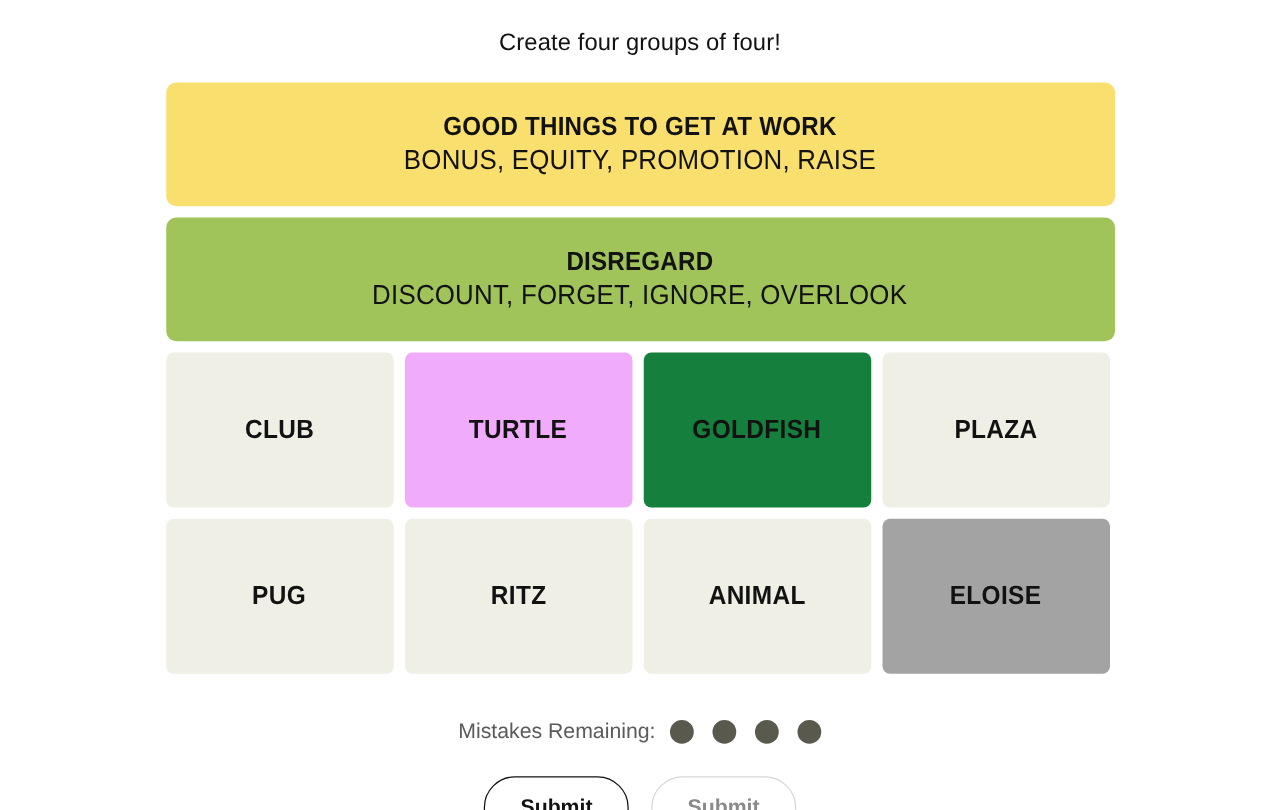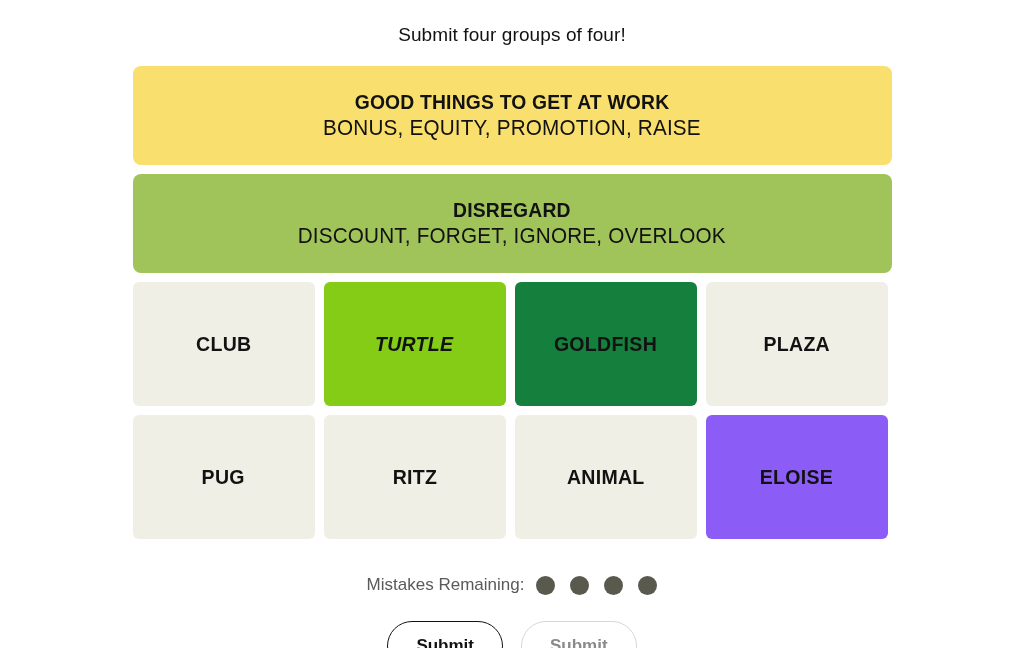--- a/index.html
+++ b/index.html
@@ -158,60 +158,60 @@
     border: 1.5px solid #D7D7D7;
     color: #8A8A8A;
     cursor: default;
   }
 </style>
 </head>
 <body style="background: rgb(255, 255, 255);">
 
 <div class="page">
 
-  <div class="tagline">Submit four groups of four!</div>
+  <div class="tagline">Create four groups of four!</div>
 
   <div class="board">
 
     <div class="solved-row" id="solved-0" style="background: rgb(249, 223, 109);">
       <div class="solved-title">GOOD THINGS TO GET AT WORK</div>
       <div class="solved-members">BONUS, EQUITY, PROMOTION, RAISE</div>
     </div>
 
     <div class="solved-row" id="solved-1" style="background: rgb(160, 195, 90);">
       <div class="solved-title">DISREGARD</div>
       <div class="solved-members">DISCOUNT, FORGET, IGNORE, OVERLOOK</div>
     </div>
 
     <div class="tile-row">
       <div class="tile" style="background: rgb(239, 239, 230);">
         <span class="tile-label">CLUB</span>
       </div>
-      <div class="tile" style="background: #84cc16; font-style: italic;">
+      <div class="tile" style="background: #f0abfc;">
         <span class="tile-label">TURTLE</span>
       </div>
       <div class="tile" style="background: #15803d;">
         <span class="tile-label">GOLDFISH</span>
       </div>
       <div class="tile" style="background: rgb(239, 239, 230);">
         <span class="tile-label">PLAZA</span>
       </div>
     </div>
 
     <div class="tile-row">
       <div class="tile" style="background: rgb(239, 239, 230);">
         <span class="tile-label">PUG</span>
       </div>
       <div class="tile" style="background: rgb(239, 239, 230);">
         <span class="tile-label">RITZ</span>
       </div>
       <div class="tile" style="background: rgb(239, 239, 230);">
         <span class="tile-label">ANIMAL</span>
       </div>
-      <div class="tile" style="background: #8b5cf6;">
+      <div class="tile" style="background: #a3a3a3;">
         <span class="tile-label">ELOISE</span>
       </div>
     </div>
 
   </div>
 
   <div class="mistakes">
     <span class="mistakes-label">Mistakes Remaining:</span>
     <span class="dots">
       <span class="dot" style="background: rgb(90, 89, 78);"></span>

